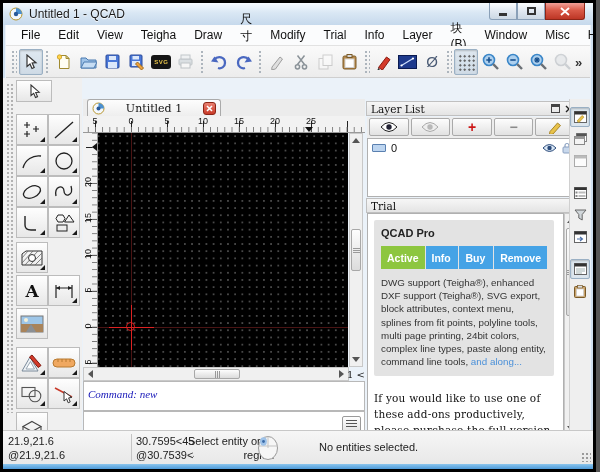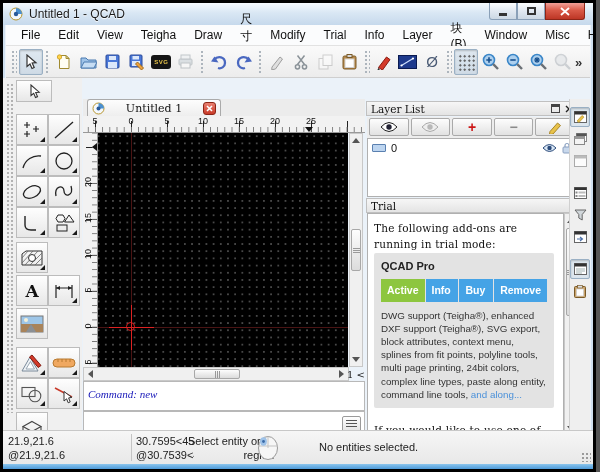--- a/index.html
+++ b/index.html
@@ -517,21 +517,20 @@
           <rect x="1" y="5" width="8" height="6" rx="1" fill="#c8d8ec" stroke="#8aa0c0"></rect>
           <path d="M3 5 V3.5 a2 2 0 0 1 4 0 V5" fill="none" stroke="#8aa0c0" stroke-width="1.2"></path>
         </svg>
     </div>
   </div>
 
   <div class="abs dock-title" style="left:363px;top:195px;width:212px;">
     <span>Trial</span>
   </div>
   <div class="abs trial-body">
-    <div class="seriftxt">The following add-ons are running in trial mode:</div>
     <div class="pro-card">
       <div class="pro-name">QCAD Pro</div>
       <div class="pro-btns">
         <div class="pro-btn" style="background:#8dc63f;width:48px;">Active</div>
         <div class="pro-btn" style="background:#45a3e6;width:37px;">Info</div>
         <div class="pro-btn" style="background:#45a3e6;width:38px;">Buy</div>
         <div class="pro-btn" style="background:#45a3e6;width:55px;">Remove</div>
       </div>
       <div class="pro-desc"><span>DWG support (Teigha®), enhanced DXF support (Teigha®), SVG export, block attributes, context menu, splines from fit points, polyline tools, multi page printing, 24bit colors, complex line types, paste along entity, command line tools, </span><span class="morelink">and along...</span></div>
     </div>

